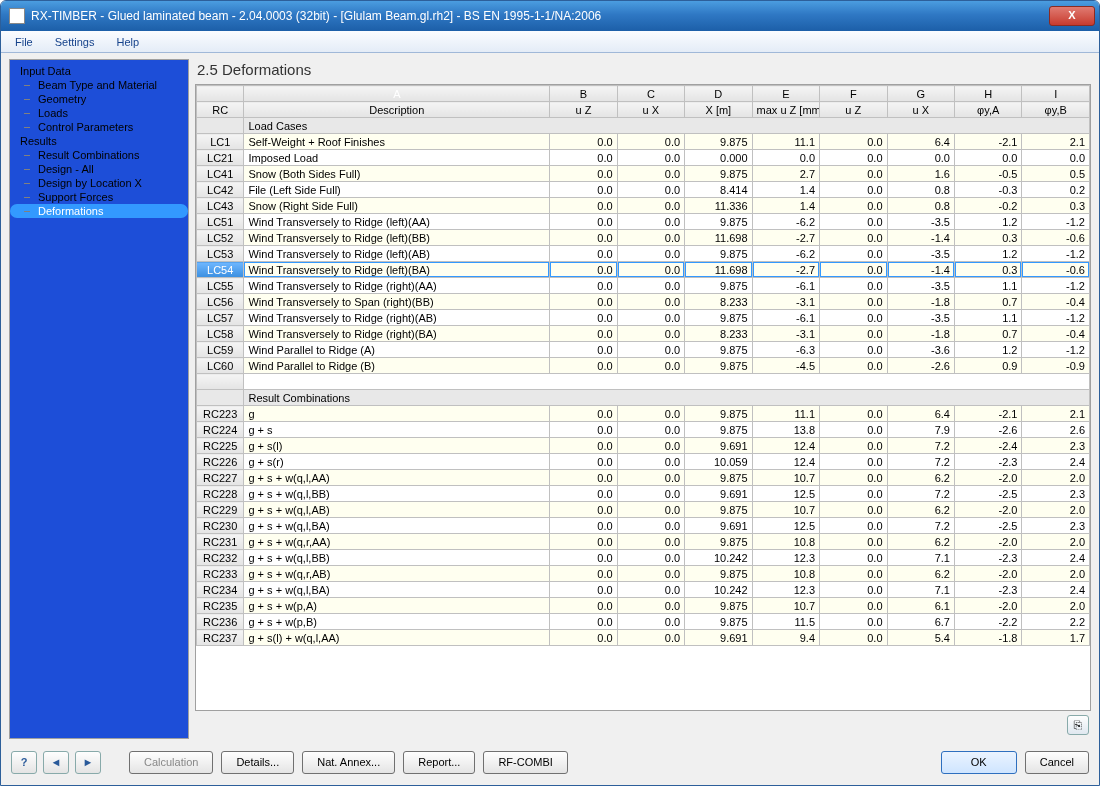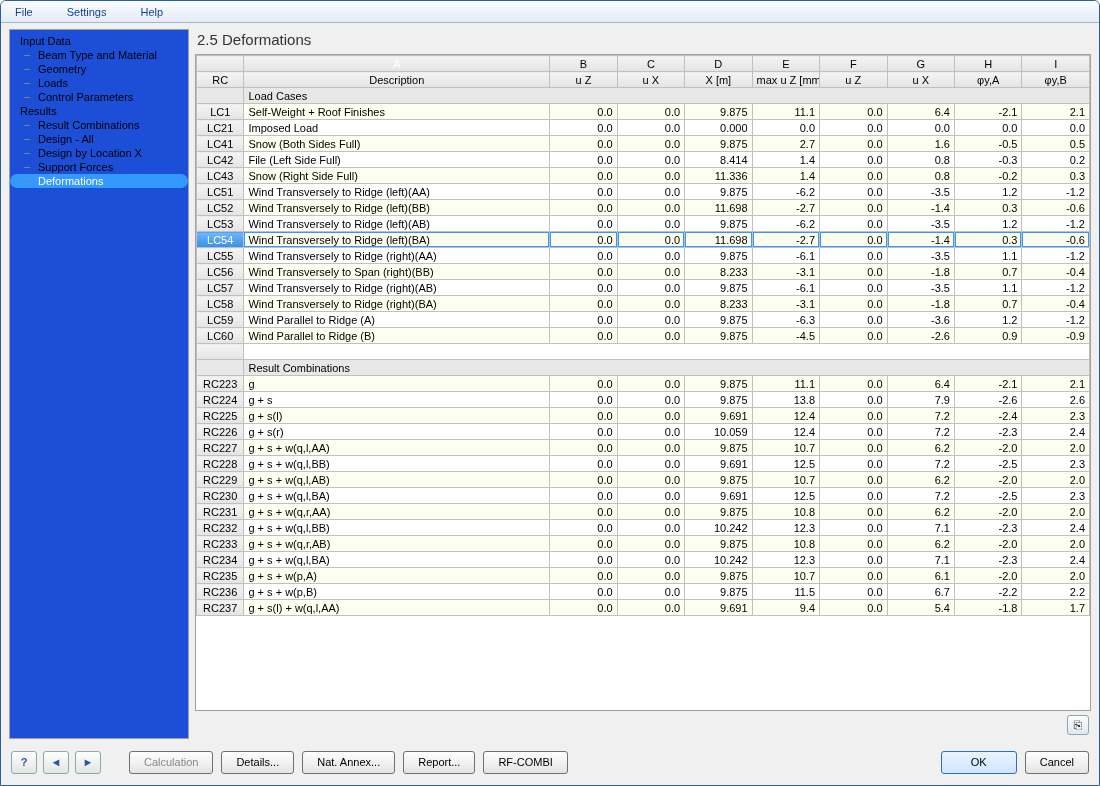--- a/index.html
+++ b/index.html
@@ -2,21 +2,21 @@
 <html><head>
 <meta charset="utf-8">
 <style>
 * { box-sizing: border-box; }
 body { margin: 0; font-family: "Segoe UI", Tahoma, sans-serif; font-size: 11px; background: #fff; }
 .window { width: 1100px; height: 786px; border: 1px solid #2d5f9a; background: #f0f0f0; display: flex; flex-direction: column; border-radius: 6px 6px 0 0; overflow: hidden; }
 .titlebar { height: 30px; background: linear-gradient(#4b9de0, #2f78c4 45%, #1c5fa8); display: flex; align-items: center; padding: 0 4px 0 8px; color: #fff; font-size: 12px; }
 .titlebar .icon { width: 16px; height: 16px; background: #fff; border: 1px solid #888; margin-right: 6px; display:inline-block;}
 .titlebar .title { flex: 1; overflow: hidden; white-space: nowrap; }
 .close-btn { width: 46px; height: 20px; background: linear-gradient(#e07b72, #c83b2e); border: 1px solid #8a2b22; border-radius: 3px; color:#fff; text-align:center; line-height:16px; font-weight:bold; font-size:11px; cursor:pointer;}
-.menubar { height: 22px; background: linear-gradient(#fafcff,#e4ecf7); border-bottom: 1px solid #a0b8d8; display:flex; align-items:center; padding: 0 6px; gap:18px;}
+.menubar { height: 22px; background: linear-gradient(#fafcff,#e4ecf7); border-bottom: 1px solid #a0b8d8; display:flex; align-items:center; padding: 0 6px; gap:6px;}
 .menubar span { padding: 2px 8px; color:#15428b; cursor:pointer; }
 .content { flex:1; display:flex; padding: 6px 8px 4px 8px; gap:6px; min-height:0;}
 .sidebar { width: 180px; background:#1d4ed8; border:1px solid #a0a0a0; overflow:auto; padding:4px 0; }
 .tree-item { padding: 1px 4px 1px 10px; cursor:pointer; white-space:nowrap; color:#000;}
 .tree-child { padding-left: 28px; position:relative;}
 .tree-child:before { content:""; position:absolute; left:14px; top:7px; width:6px; height:1px; background:#808080;}
 .tree-item.selected { background:#3399ff; color:#fff;border-radius:7px; }
 .main { flex:1; display:flex; flex-direction:column; min-width:0;}
 .panel-title { font-size:15px; padding:2px 2px 6px 2px; color:#333;}
 .grid-wrap { flex:1; border:1px solid #a0a0a0; background:#fff; overflow:hidden; position:relative; display:flex;}
@@ -41,20 +41,25 @@
 .btn.primary { border:1px solid #2e6fbf; background:linear-gradient(#eaf3ff,#cfe5ff); min-width:76px;}
 .icon-btn { width:26px; height:23px; border:1px solid #8aa; border-radius:3px; background:linear-gradient(#fefefe,#e4e4e4); text-align:center; line-height:20px; cursor:pointer; color:#2a5a9a; font-weight:bold;}
 .spacer { flex:1;}
 col.c-id{width:45px}col.c-desc{width:290px}col.c-n{width:64px}
 </style>
 </head>
 <body>
 
 <div class="window">
 
+  <div class="titlebar">
+    <span class="icon"></span>
+    <span class="title">RX-TIMBER - Glued laminated beam - 2.04.0003 (32bit) - [Glulam Beam.gl.rh2] - BS EN 1995-1-1/NA:2006</span>
+    <div class="close-btn">X</div>
+  </div>
 
   <div class="menubar">
     <span>File</span>
     <span>Settings</span>
     <span>Help</span>
   </div>
 
   <div class="content">
 
     <div class="sidebar">

